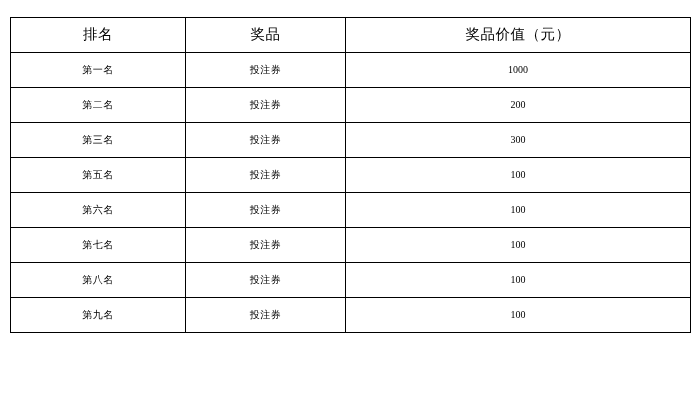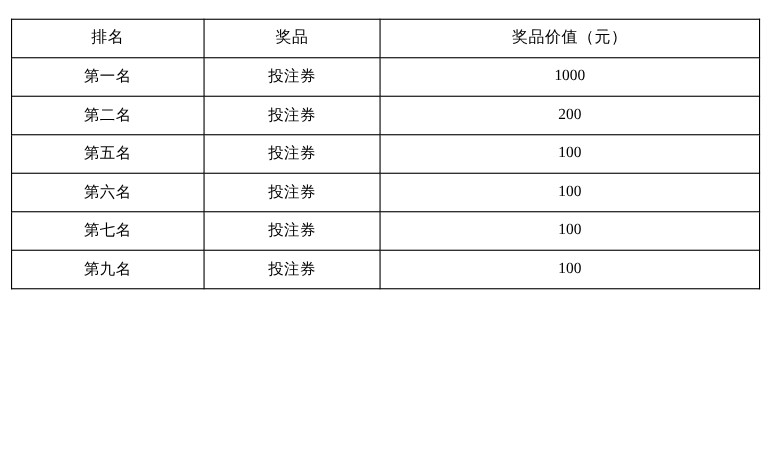--- a/index.html
+++ b/index.html
@@ -28,21 +28,21 @@
     margin: 0 auto;
     table-layout: fixed;
   }
   table.prize-table td,
   table.prize-table th {
     border: 1px solid #000000;
     height: 34px;
     text-align: center;
     vertical-align: middle;
     font-weight: normal;
-    font-size: 14px;
+    font-size: 10px;
     line-height: 1.2;
     padding: 0;
   }
   table.prize-table thead td {
     font-size: 14.5px;
   }
   col.col-rank { width: 175px; }
   col.col-prize { width: 160px; }
   col.col-value { width: 345px; }
   .cell-num {
@@ -76,34 +76,44 @@
         <td class="cell-cn">第一名</td>
         <td class="cell-cn">投注券</td>
         <td class="cell-num">1000</td>
       </tr>
       <tr>
         <td class="cell-cn">第二名</td>
         <td class="cell-cn">投注券</td>
         <td class="cell-num">200</td>
       </tr>
       <tr>
+        <td class="cell-cn">第三名</td>
+        <td class="cell-cn">投注券</td>
+        <td class="cell-num">300</td>
+      </tr>
+      <tr>
         <td class="cell-cn">第五名</td>
         <td class="cell-cn">投注券</td>
         <td class="cell-num">100</td>
       </tr>
       <tr>
         <td class="cell-cn">第六名</td>
         <td class="cell-cn">投注券</td>
         <td class="cell-num">100</td>
       </tr>
       <tr>
         <td class="cell-cn">第七名</td>
         <td class="cell-cn">投注券</td>
         <td class="cell-num">100</td>
       </tr>
       <tr>
+        <td class="cell-cn">第八名</td>
+        <td class="cell-cn">投注券</td>
+        <td class="cell-num">100</td>
+      </tr>
+      <tr>
         <td class="cell-cn">第九名</td>
         <td class="cell-cn">投注券</td>
         <td class="cell-num">100</td>
       </tr>
     </tbody>
   </table>
 </div>
 
 </body></html>

